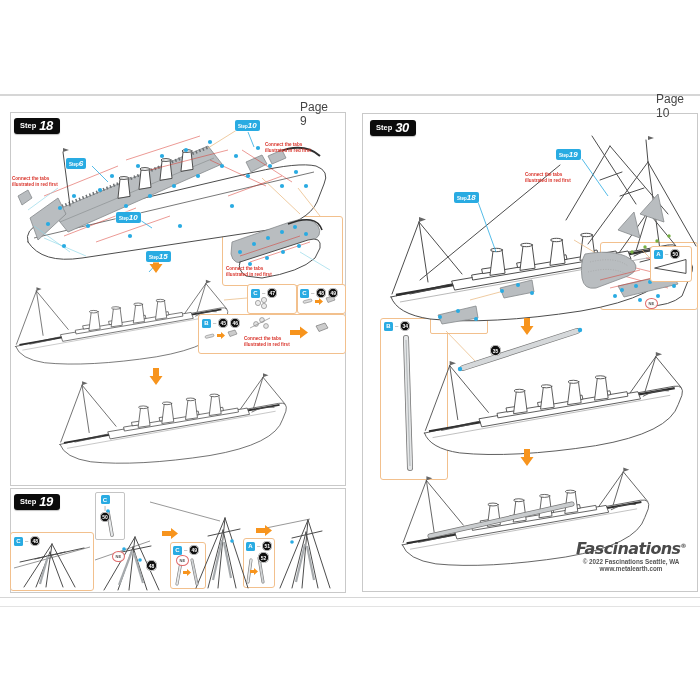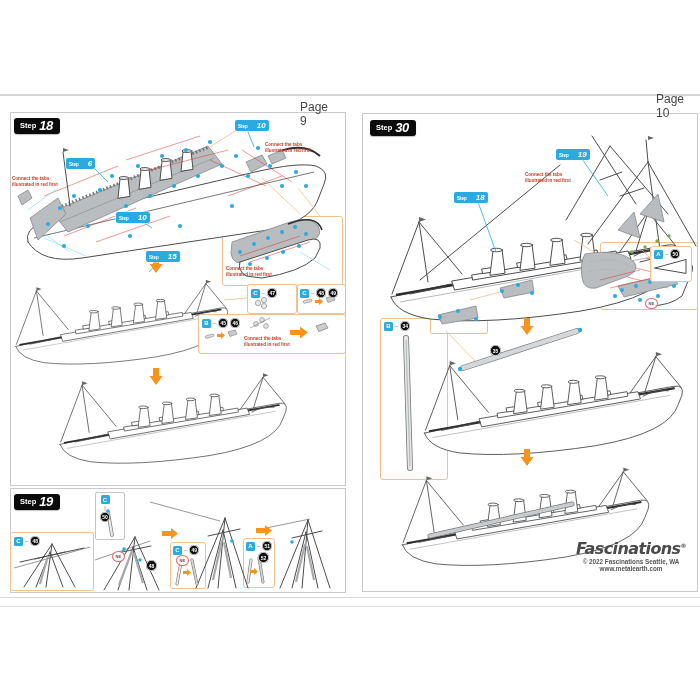--- a/index.html
+++ b/index.html
@@ -8,21 +8,21 @@
   .edge{position:absolute;background:#d6d6d6;z-index:0}
   .pagelab{position:absolute;font-size:12px;color:#444;z-index:6;}
   svg.artbase{position:absolute;left:0;top:0;z-index:3;pointer-events:none}
   svg.arttop{position:absolute;left:0;top:0;z-index:5;pointer-events:none}
   .tanbox{position:absolute;border:1px solid #f2c08d;border-radius:3px;background:#fff;z-index:2}
   .tanbox.over{z-index:4}
   .graybox{position:absolute;border:1px solid #c4c4c4;border-radius:2px;background:#fff;z-index:2}
   .badge{position:absolute;background:#0b0b0b;color:#fff;border-radius:3px;padding:0 7px 1px 6px;display:flex;align-items:center;gap:3px;height:15px;z-index:6;box-shadow:0 1px 1px rgba(0,0,0,.25)}
   .badge-step{font-size:7.5px;font-weight:bold}
   .badge-num{font-size:13px;font-weight:bold;font-style:italic;letter-spacing:-.5px}
-  .tagbox{position:absolute;background:#29abe2;color:#fff;border-radius:2px;padding:1px 3px;display:flex;align-items:baseline;gap:9px;z-index:6;box-shadow:0 0 0 .5px rgba(255,255,255,.8)}
+  .tagbox{position:absolute;background:#29abe2;color:#fff;border-radius:2px;padding:1px 3px;display:flex;align-items:baseline;gap:0;z-index:6;box-shadow:0 0 0 .5px rgba(255,255,255,.8)}
   .tag-step{font-size:4.5px;font-weight:bold}
   .tag-num{font-size:8px;font-weight:bold;font-style:italic}
   .note{position:absolute;color:#d9342b;font-size:4.6px;line-height:1.3;font-weight:bold;z-index:6;white-space:nowrap}
   .pc{position:absolute;display:inline-flex;align-items:center;gap:2px;z-index:6}
   .pcv{flex-direction:column;gap:1px}
   .pl{display:inline-flex;align-items:center;justify-content:center;width:9px;height:9px;background:#29abe2;color:#fff;font-weight:bold;font-size:6px;border-radius:1.5px;font-style:normal}
   .pd{color:#777;font-size:6px;font-style:normal}
   .pn{display:inline-flex;align-items:center;justify-content:center;width:10px;height:10px;background:#101010;color:#fff;font-weight:bold;font-size:5px;border-radius:50%;box-shadow:inset 0 0 0 .8px rgba(255,255,255,.85)}
   .pdot{position:absolute;display:inline-flex;align-items:center;justify-content:center;width:11px;height:11px;background:#101010;color:#fff;font-weight:bold;font-size:5px;border-radius:50%;box-shadow:inset 0 0 0 .8px rgba(255,255,255,.85);z-index:6}
   .ne{position:absolute;border:1px solid #e06a6a;border-radius:50%;color:#555;font-size:4px;font-weight:bold;padding:2px 2.5px;background:rgba(255,255,255,.92);z-index:6}

